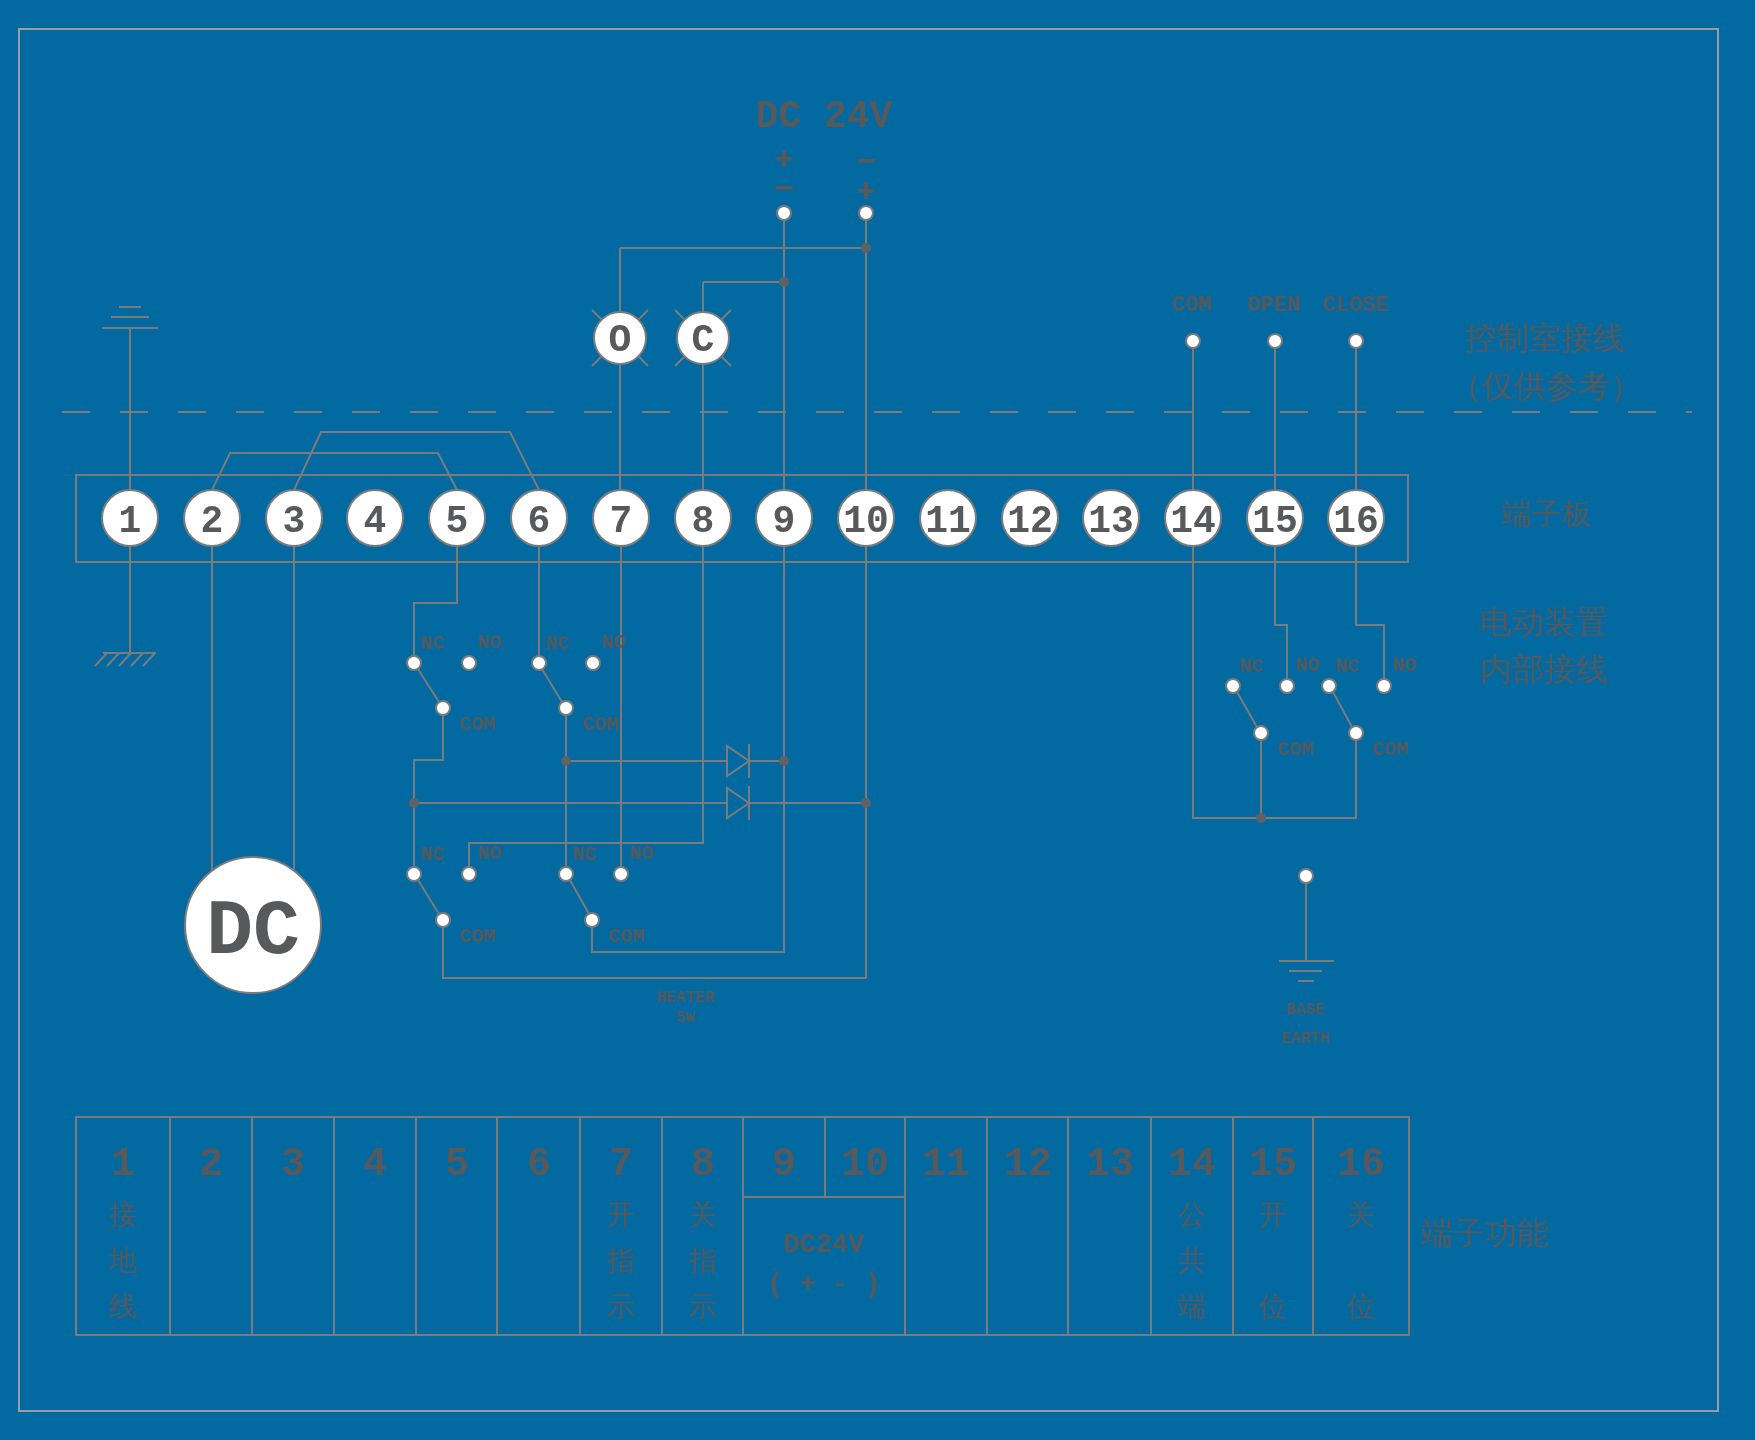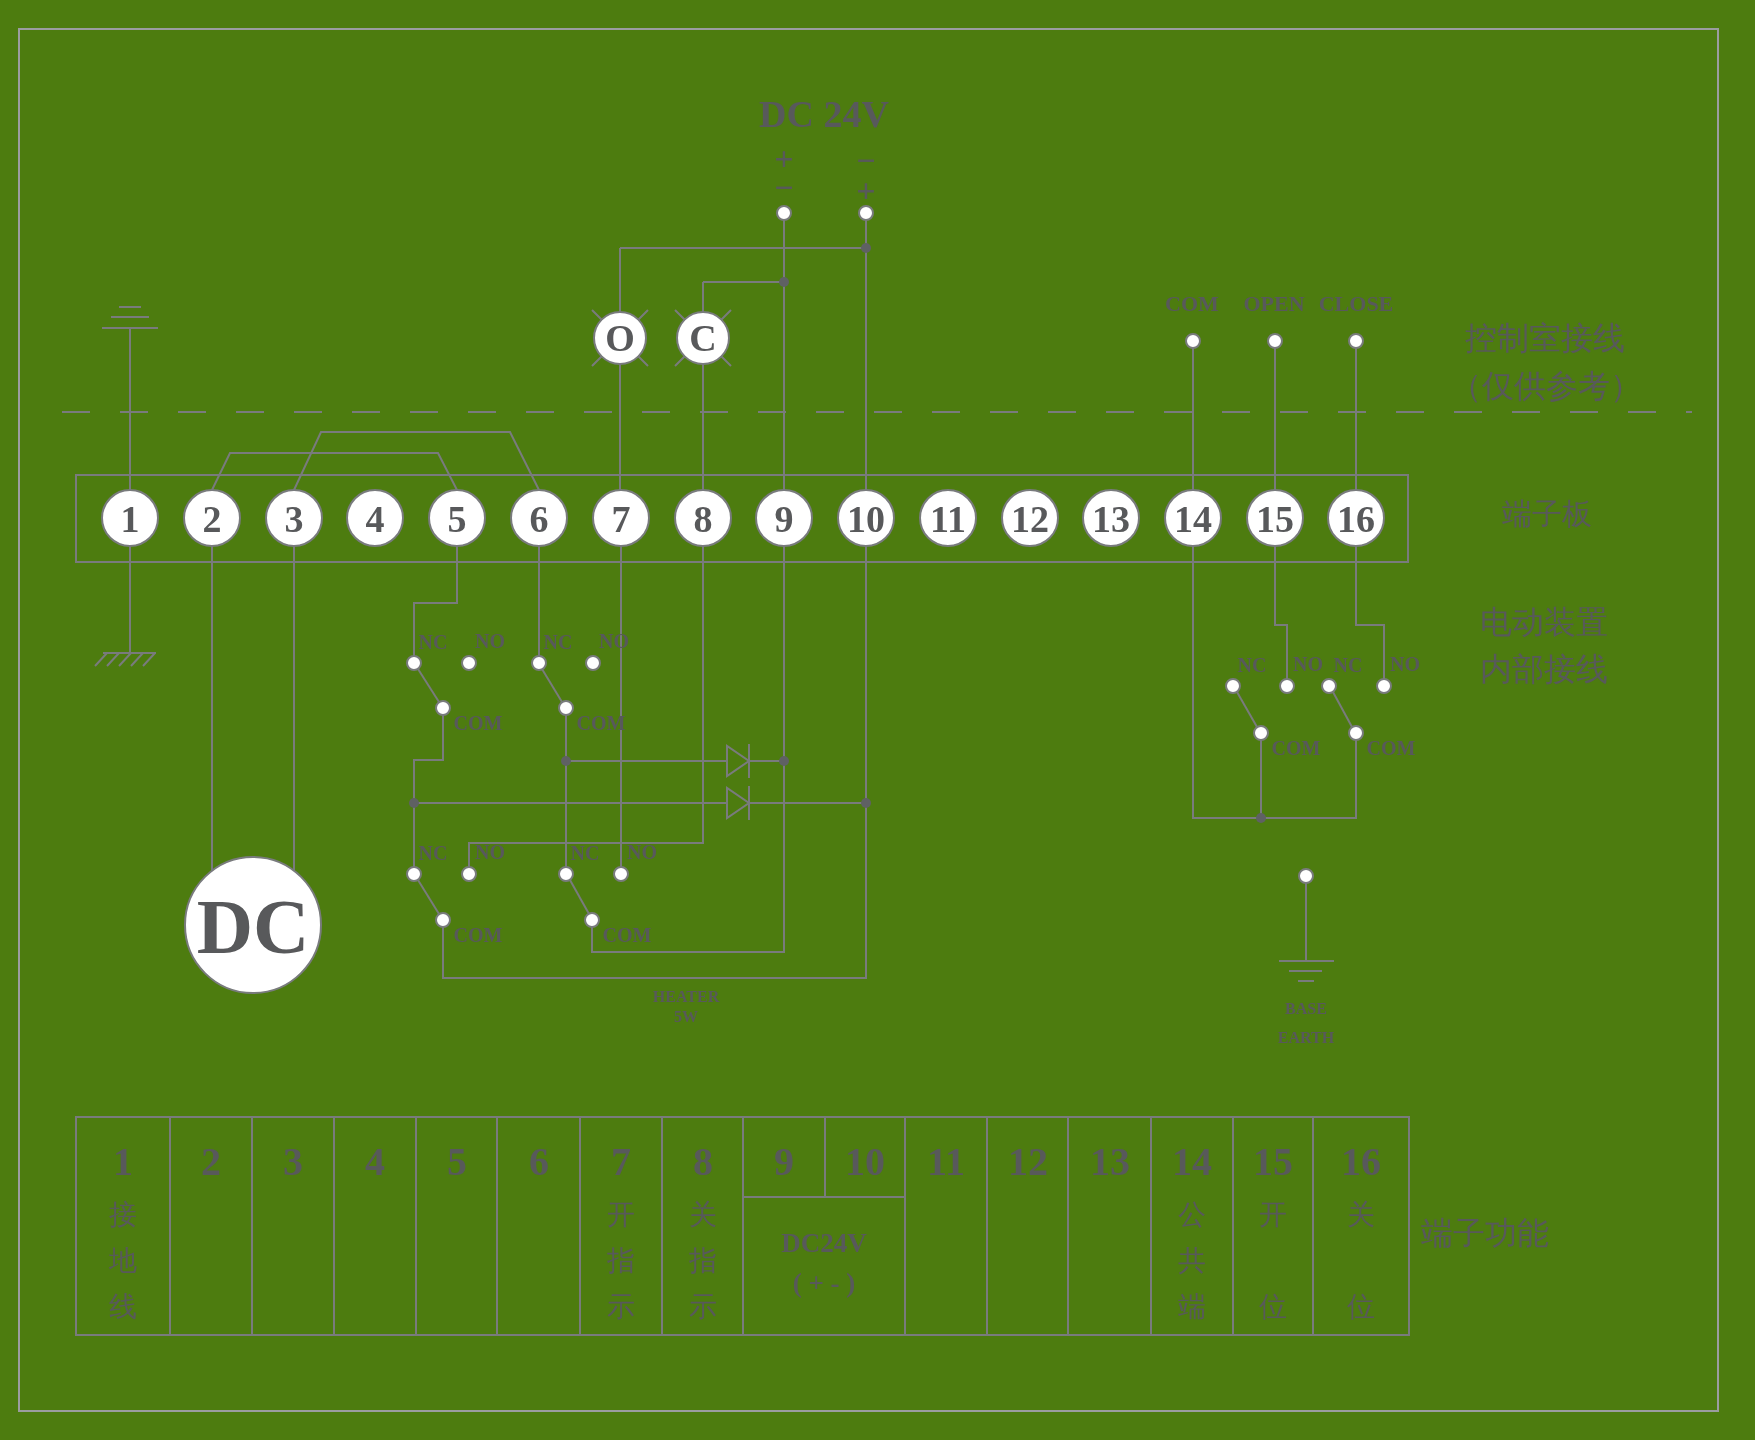--- a/index.html
+++ b/index.html
@@ -1,17 +1,17 @@
 <!DOCTYPE html>
 <html><head>
 <meta charset="utf-8">
 <style>
   html,body{margin:0;padding:0;background:#ffffff;}
-  .stage{position:relative;width:1755px;height:1440px;background:#4d7c0f;
-         font-family:Liberation Serif, serif;}
+  .stage{position:relative;width:1755px;height:1440px;background:#0369a1;
+         font-family:Liberation Mono, monospace;}
   svg{display:block;}
   .w{stroke:#797b7d;stroke-width:2;fill:none;}
   .dash{stroke:#797b7d;stroke-width:2;fill:none;stroke-dasharray:28 30;}
   .node{fill:#ffffff;stroke:#797b7d;stroke-width:2;}
   .dot{fill:#5f6163;stroke:none;}
   .box{fill:none;stroke:#797b7d;stroke-width:2;}
   .frame{fill:none;stroke:#9b9da0;stroke-width:2;}
   text{fill:#58595b;}
   .t-num{font-size:38px;font-weight:600;text-anchor:middle;}
   .t-tnum{font-size:40px;font-weight:600;text-anchor:middle;}

